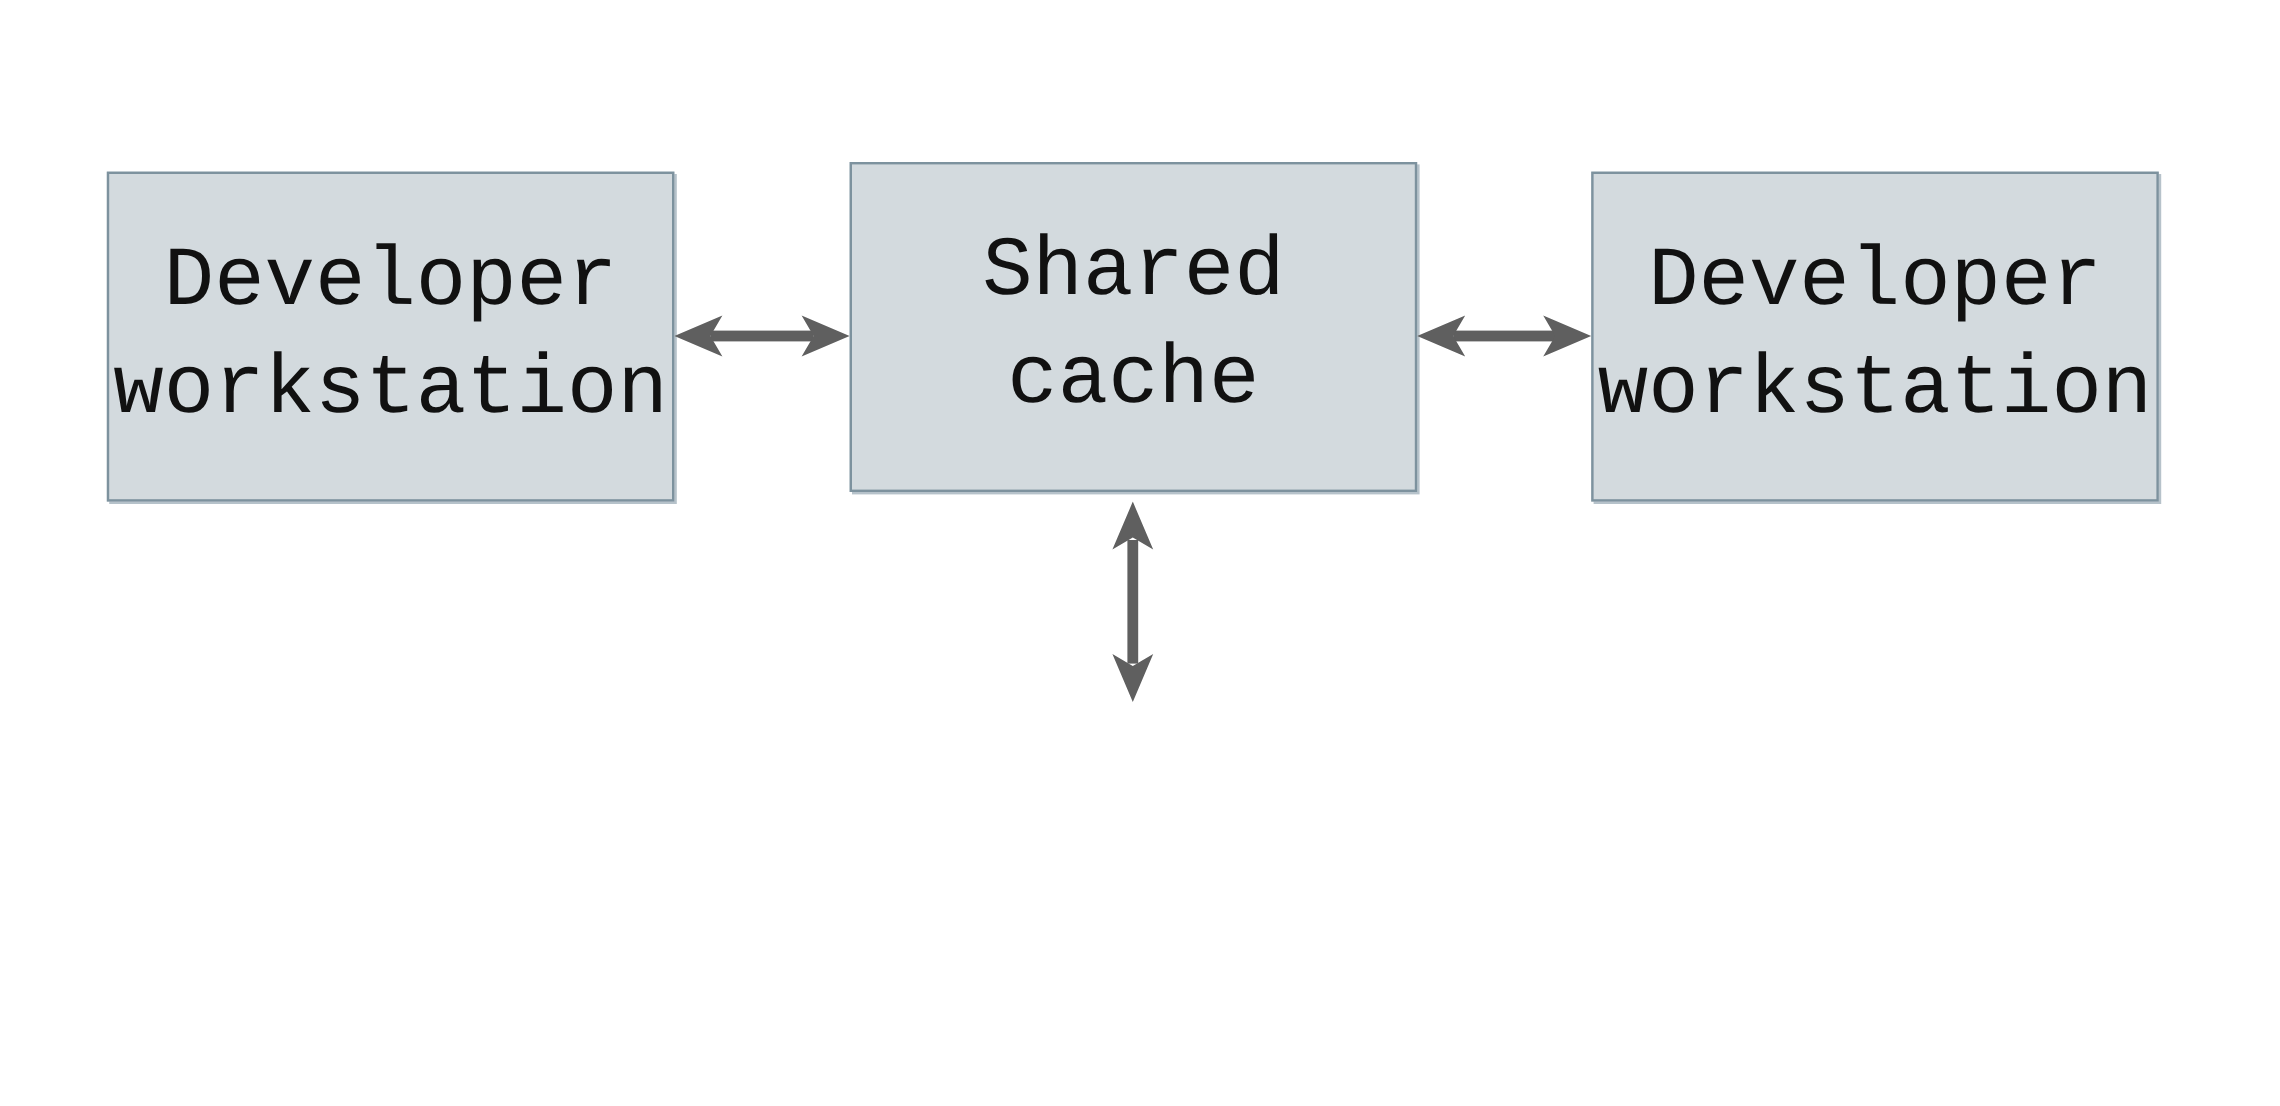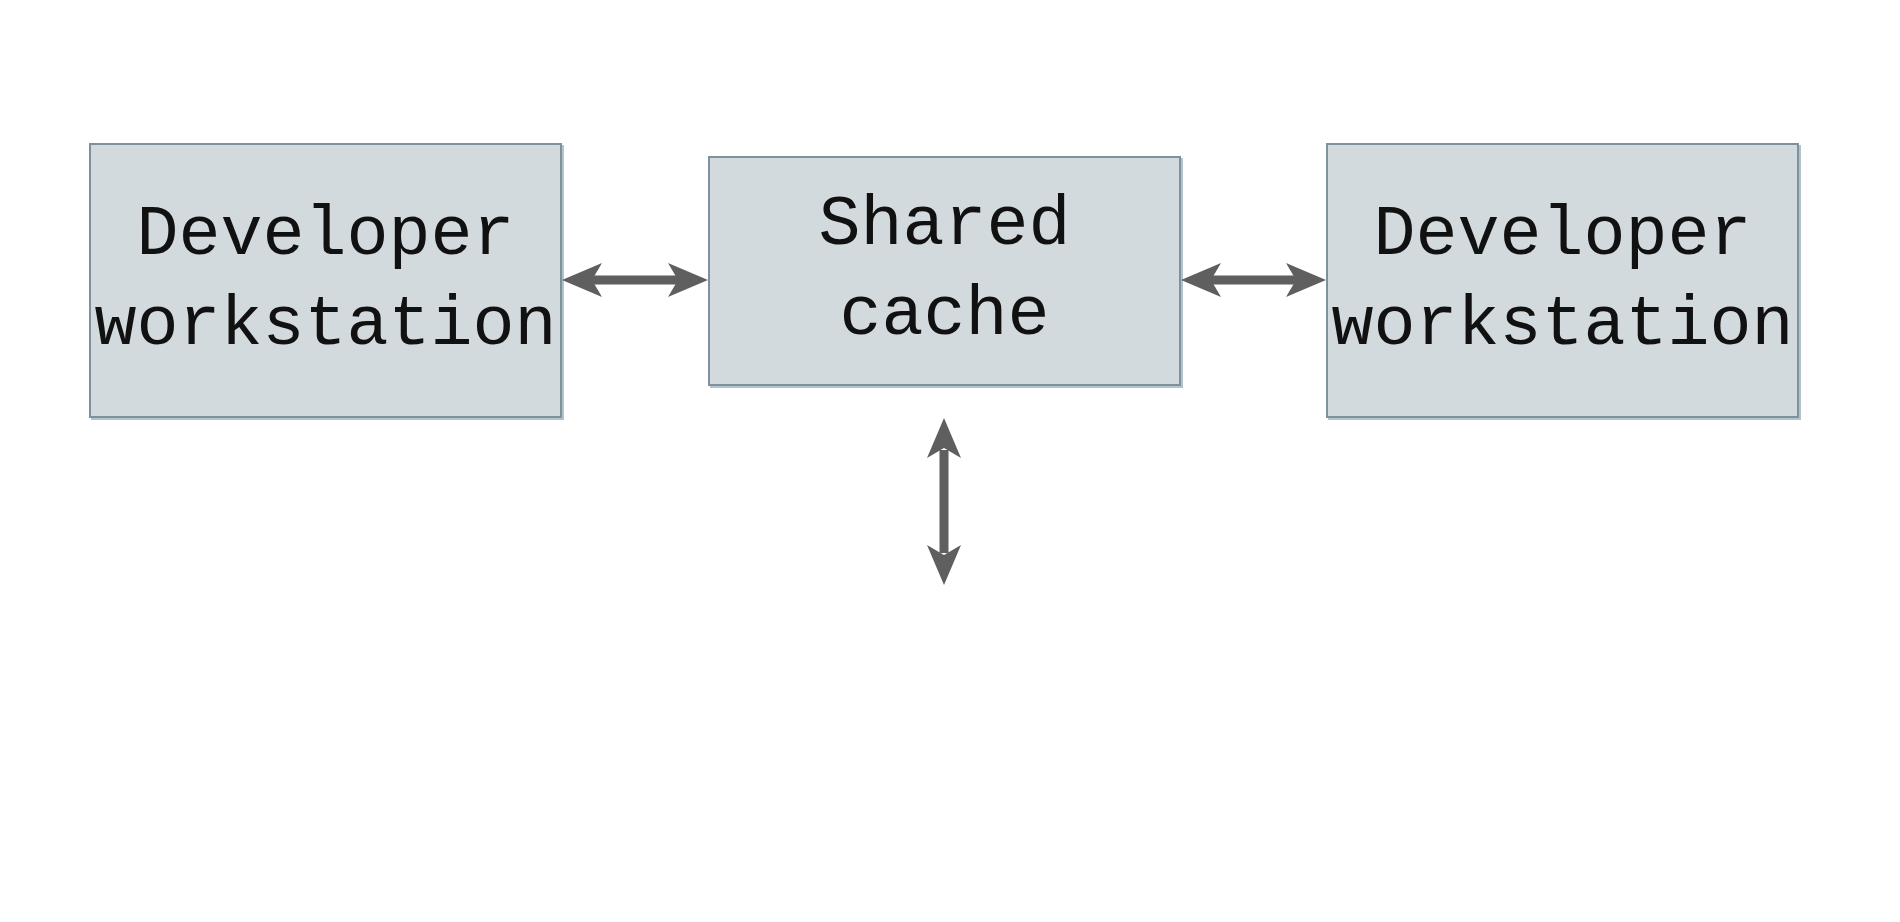--- a/index.html
+++ b/index.html
@@ -27,21 +27,21 @@
     text-align: center;
     box-sizing: border-box;
   }
   .node .label {
     font-size: 70px;
     line-height: 1.28;
     color: var(--text-color, #111111);
     white-space: pre-line;
   }
   .node-left   { left: 89px;   top: 103px; width: 473px; height: 275px; }
-  .node-center { left: 708px;  top: 116px; width: 473px; height: 230px; }
+  .node-center { left: 708px;  top: 95px; width: 473px; height: 275px; }
   .node-right  { left: 1326px; top: 103px; width: 473px; height: 275px; }
   .node-ci     { left: 708px;  top: 545px; width: 474px; height: 275px; }
   .arrow {
     position: absolute;
     color: var(--arrow-color, #5f5f5f);
     display: block;
   }
   .arrow-h1 { left: 562px;  top: 216px; }
   .arrow-h2 { left: 1181px; top: 216px; }
   .arrow-v  { left: 920px;  top: 378px; }

